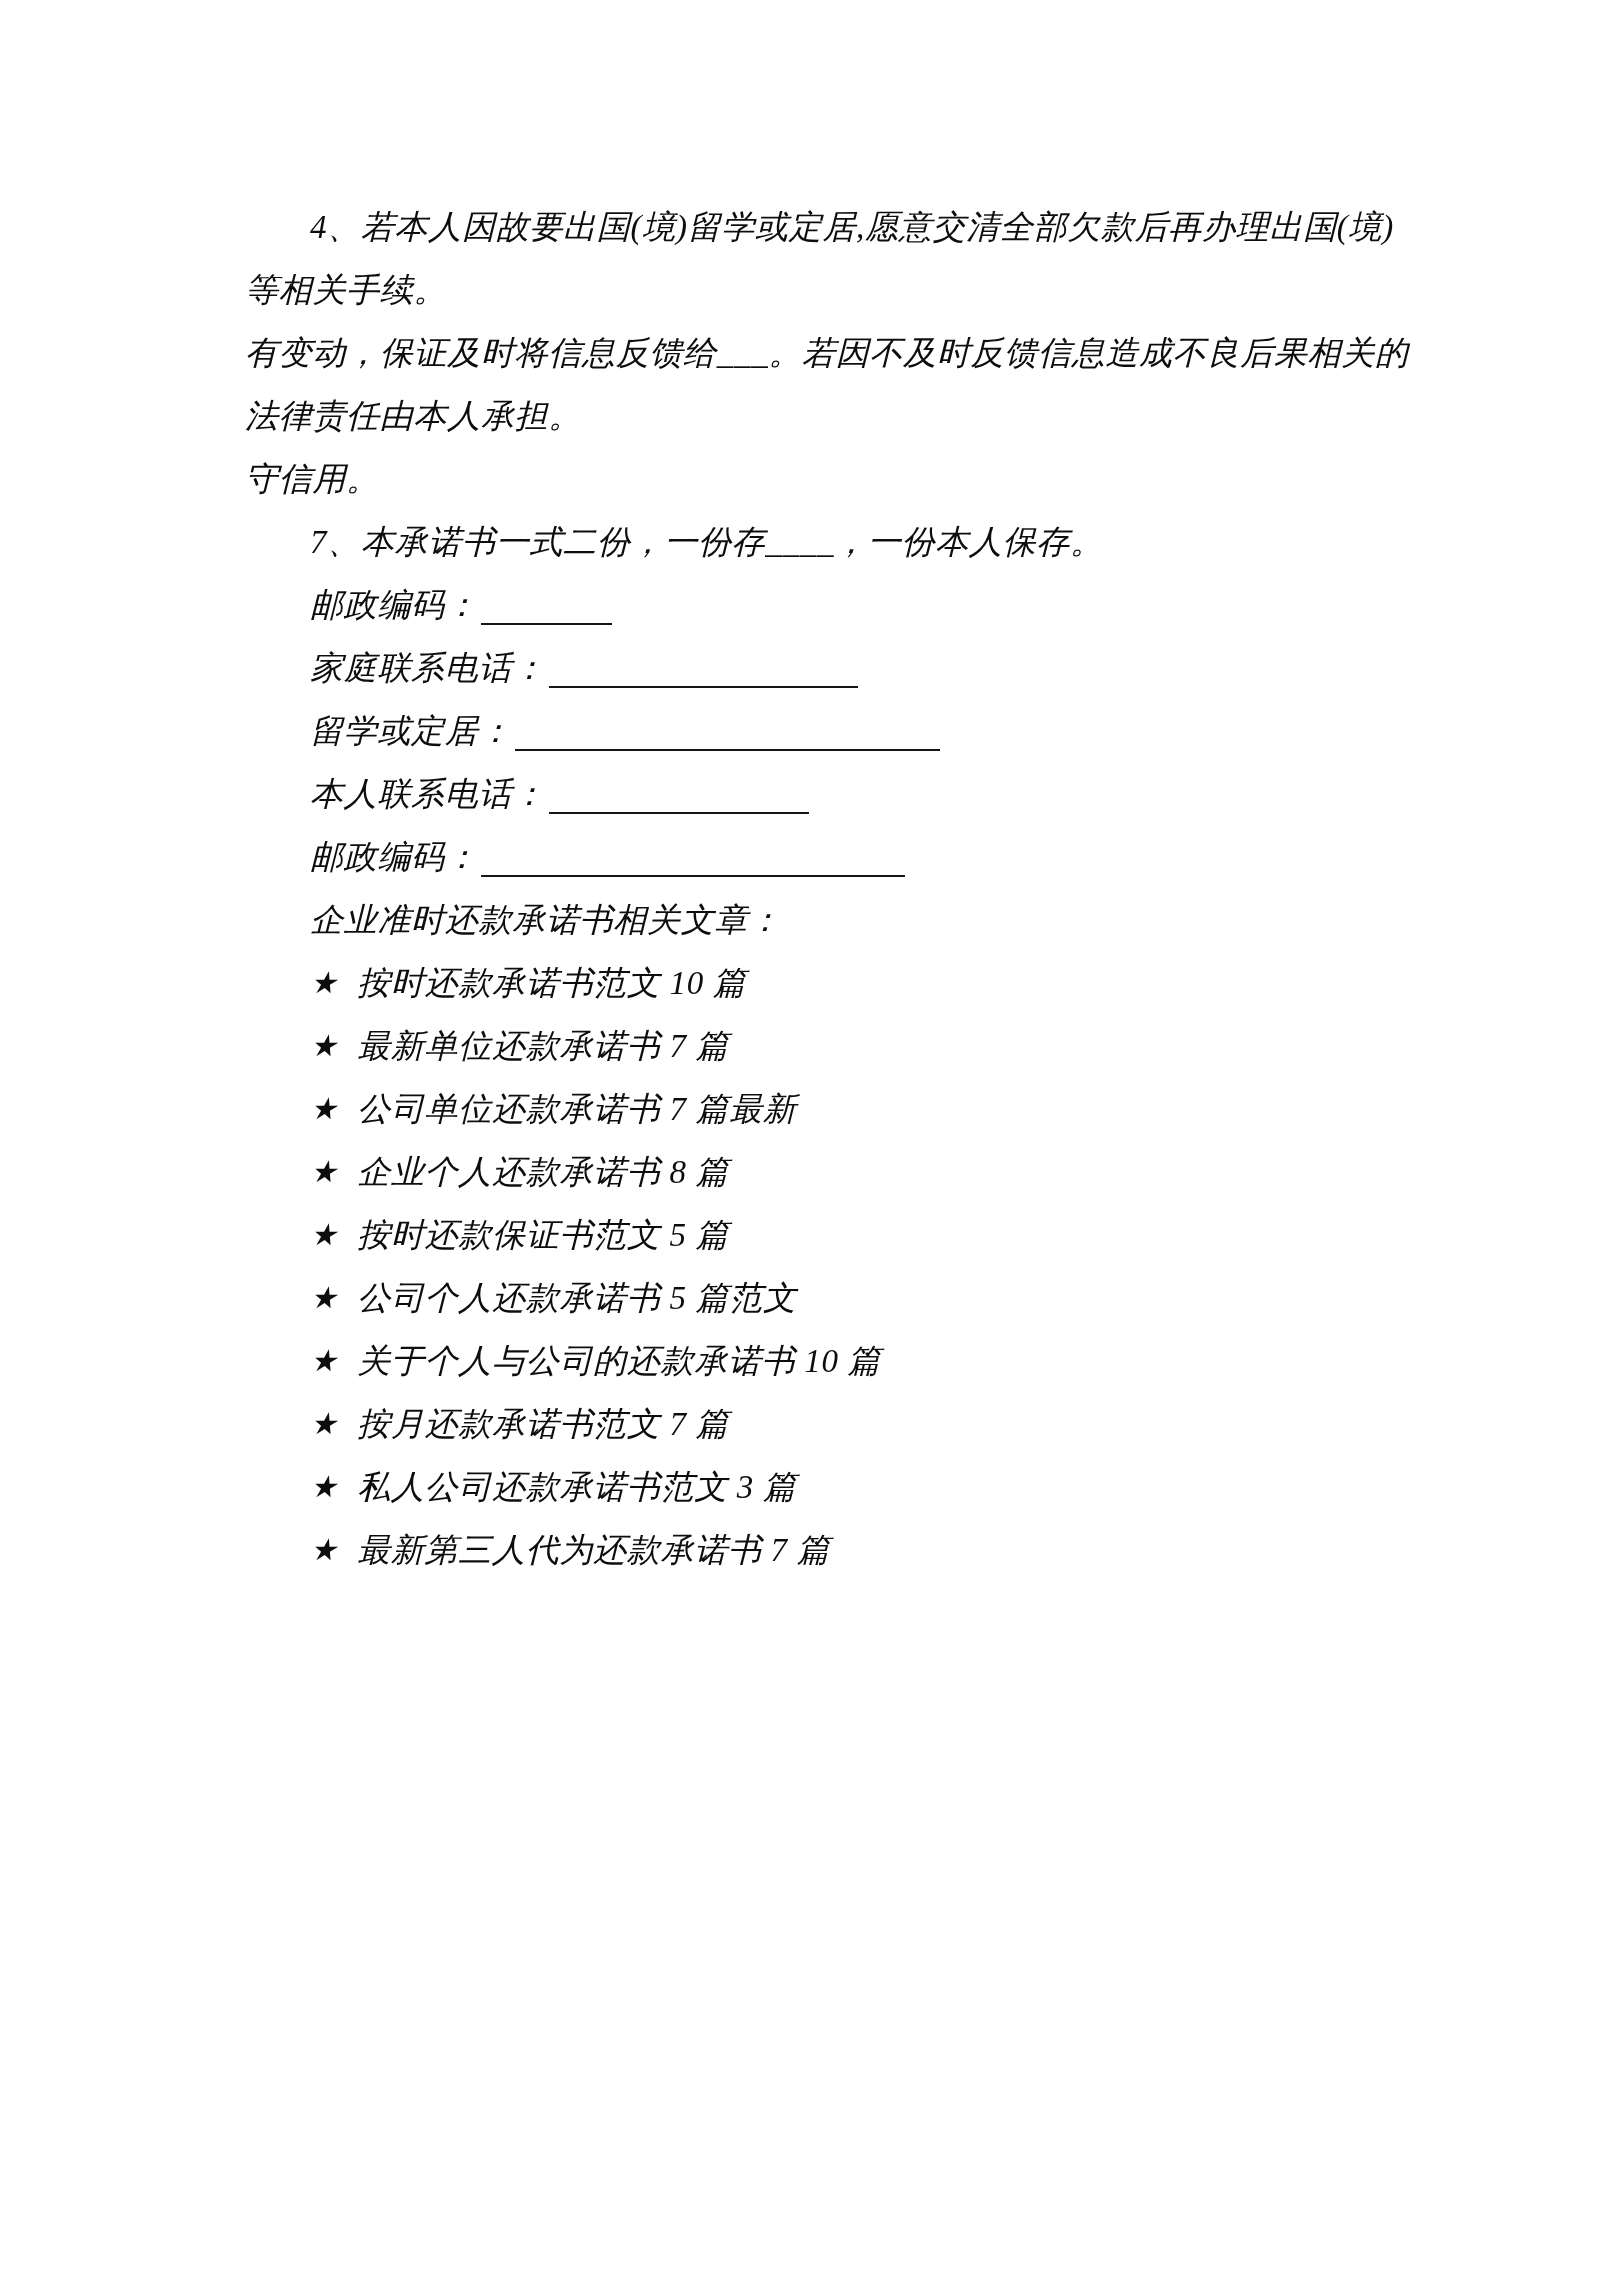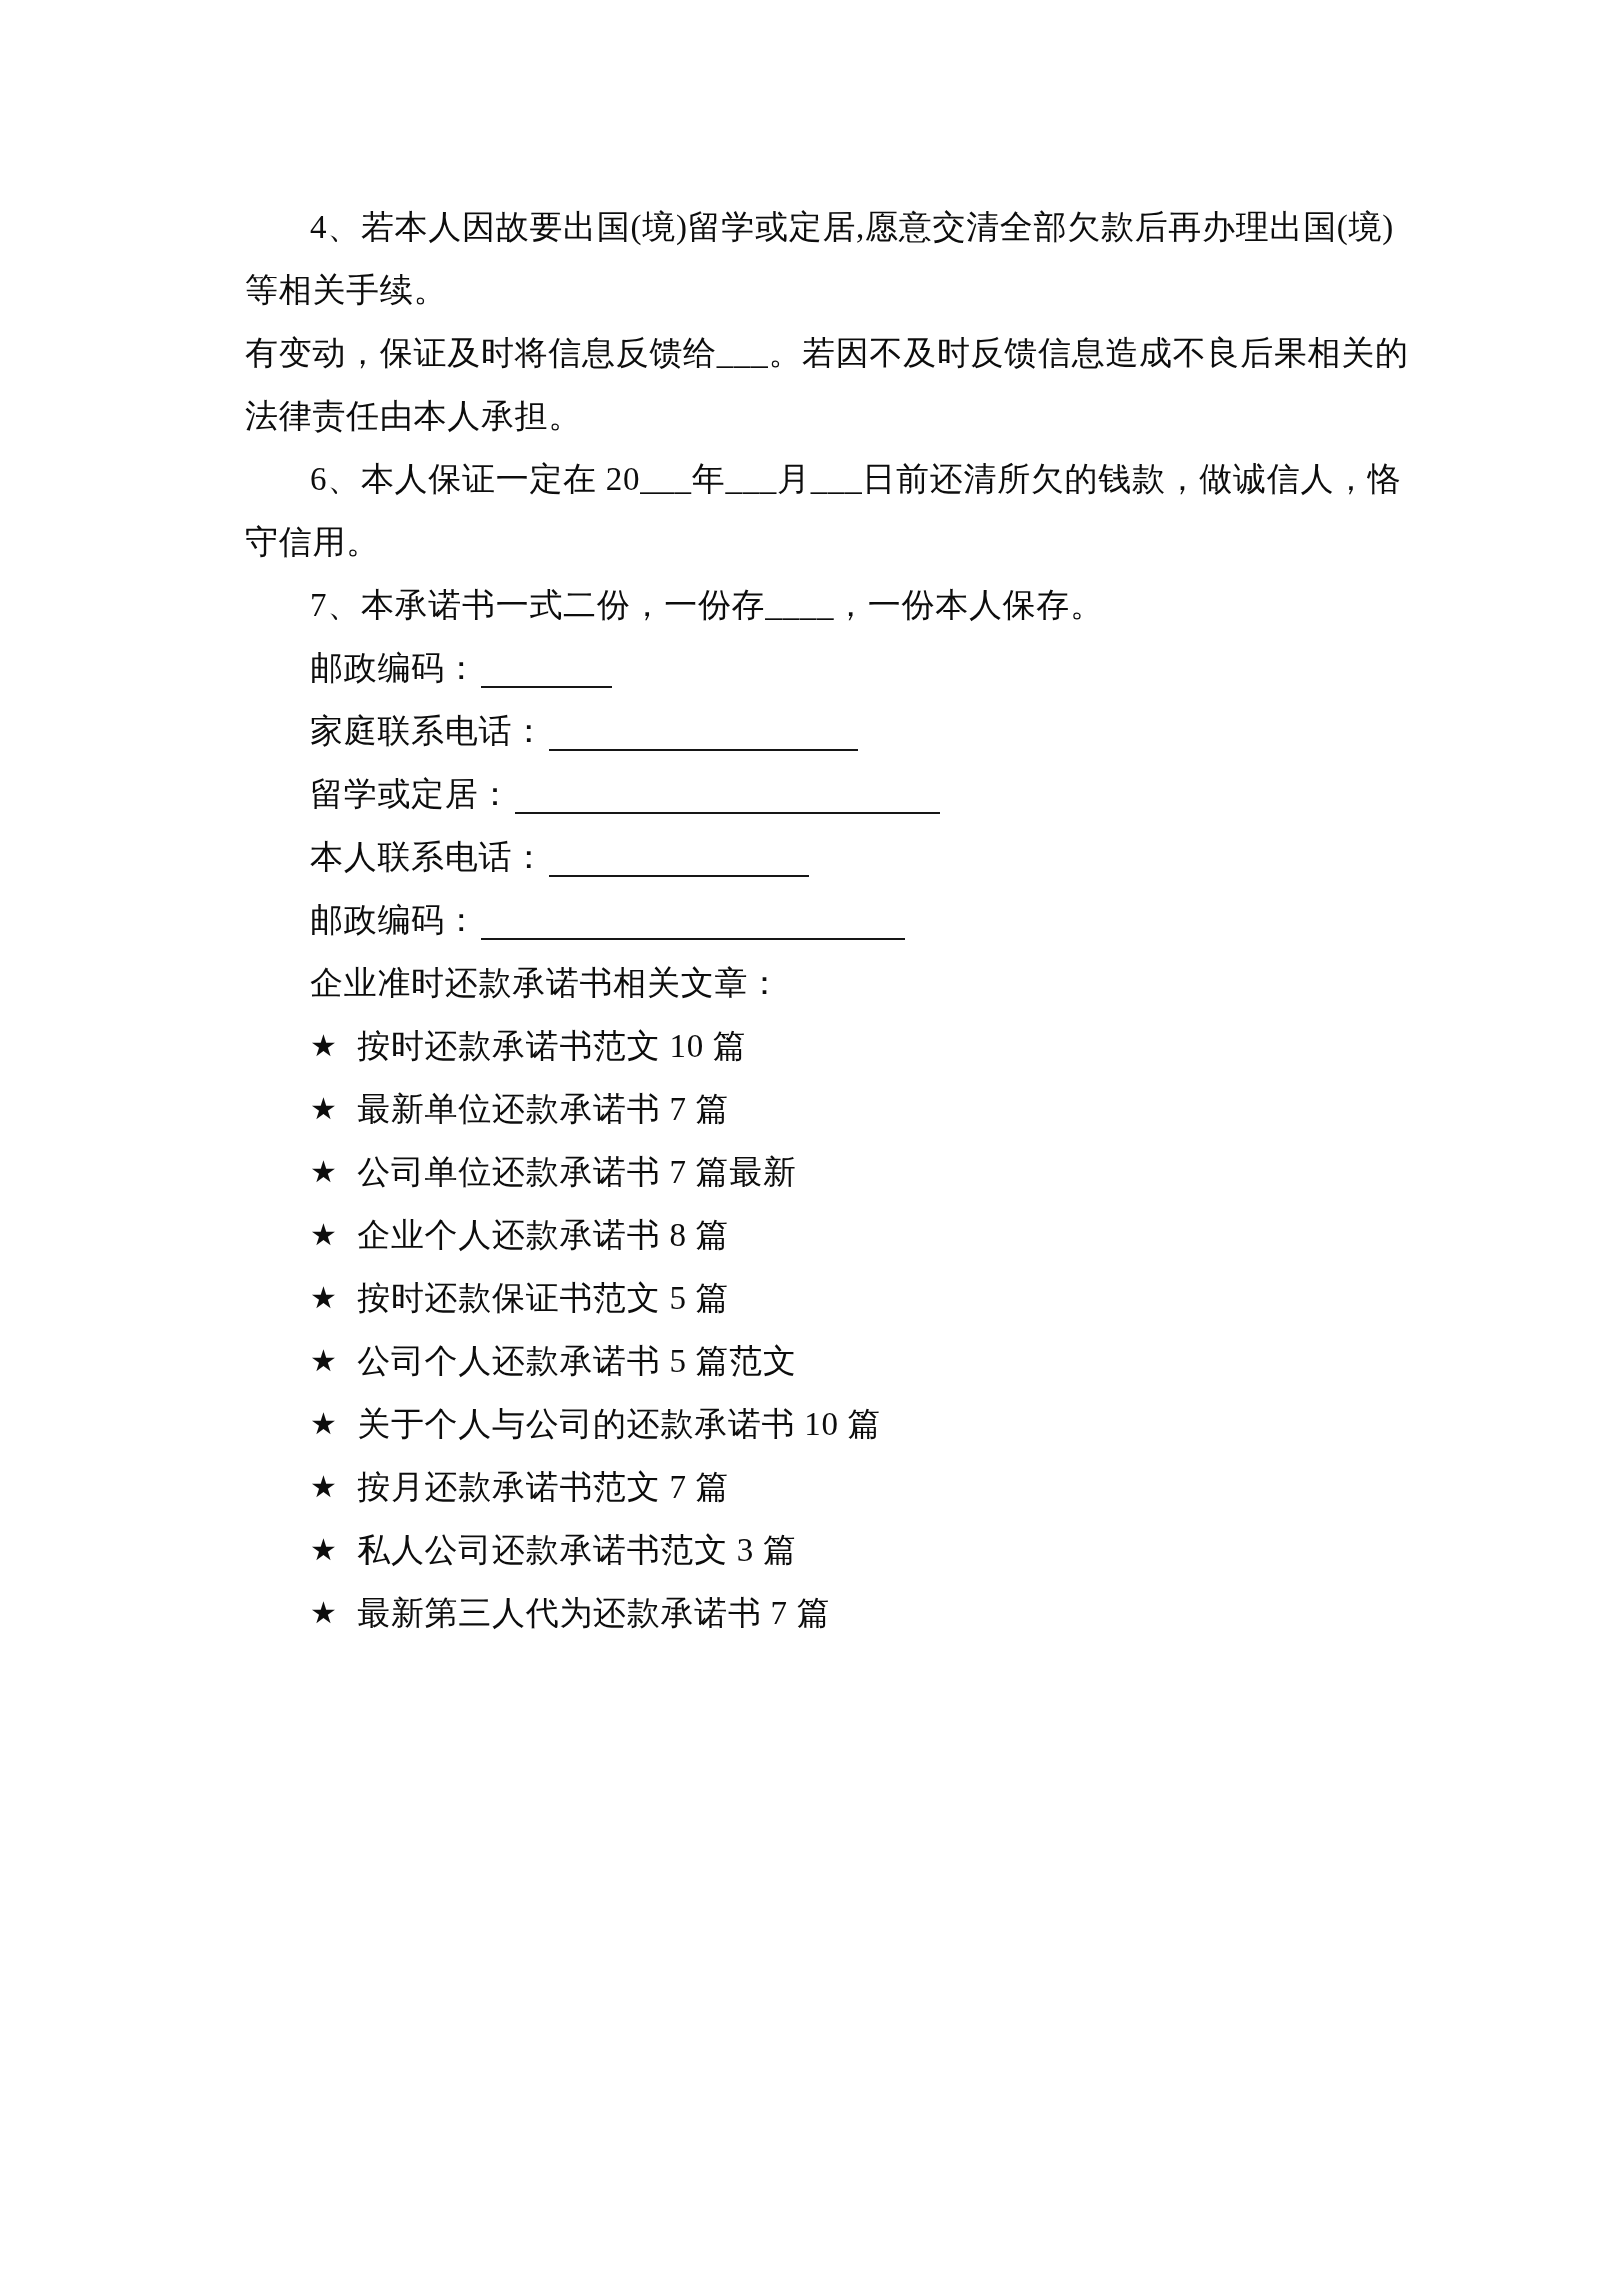--- a/index.html
+++ b/index.html
@@ -8,20 +8,21 @@
     background: #ffffff;
   }
   .page {
     position: relative;
     width: 1623px;
     height: 1686px;
     background: #ffffff;
     overflow: hidden;
     font-family: "Liberation Serif", "DejaVu Serif", serif;
     color: #0d0d0d;
+    font-style: italic;
   }
   .content {
     position: absolute;
     left: 245px;
     top: 196px;
     width: 1132px;
   }
   .line {
     height: 63px;
     line-height: 63px;
@@ -48,21 +49,20 @@
 </style>
 </head>
 <body>
 
 <div class="page">
   <div class="content">
       <div class="line indent"><span>4、若本人因故要出国(境)留学或定居,愿意交清全部欠款后再办理出国(境)</span></div>
       <div class="line"><span>等相关手续。</span></div>
       <div class="line"><span>有变动，保证及时将信息反馈给___。若因不及时反馈信息造成不良后果相关的</span></div>
       <div class="line"><span>法律责任由本人承担。</span></div>
-      <div class="line indent"><span>6、本人保证一定在 20___年___月___日前还清所欠的钱款，做诚信人，恪</span></div>
       <div class="line"><span>守信用。</span></div>
       <div class="line indent"><span>7、本承诺书一式二份，一份存____，一份本人保存。</span></div>
       <div class="line indent"><span>邮政编码：</span><span class="blank" style="width: 131px;"></span></div>
       <div class="line indent"><span>家庭联系电话：</span><span class="blank" style="width: 309px;"></span></div>
       <div class="line indent"><span>留学或定居：</span><span class="blank" style="width: 425px;"></span></div>
       <div class="line indent"><span>本人联系电话：</span><span class="blank" style="width: 260px;"></span></div>
       <div class="line indent"><span>邮政编码：</span><span class="blank" style="width: 424px;"></span></div>
       <div class="line indent"><span>企业准时还款承诺书相关文章：</span></div>
       <div class="line indent"><span class="star">★</span><span>按时还款承诺书范文 10 篇</span></div>
       <div class="line indent"><span class="star">★</span><span>最新单位还款承诺书 7 篇</span></div>

